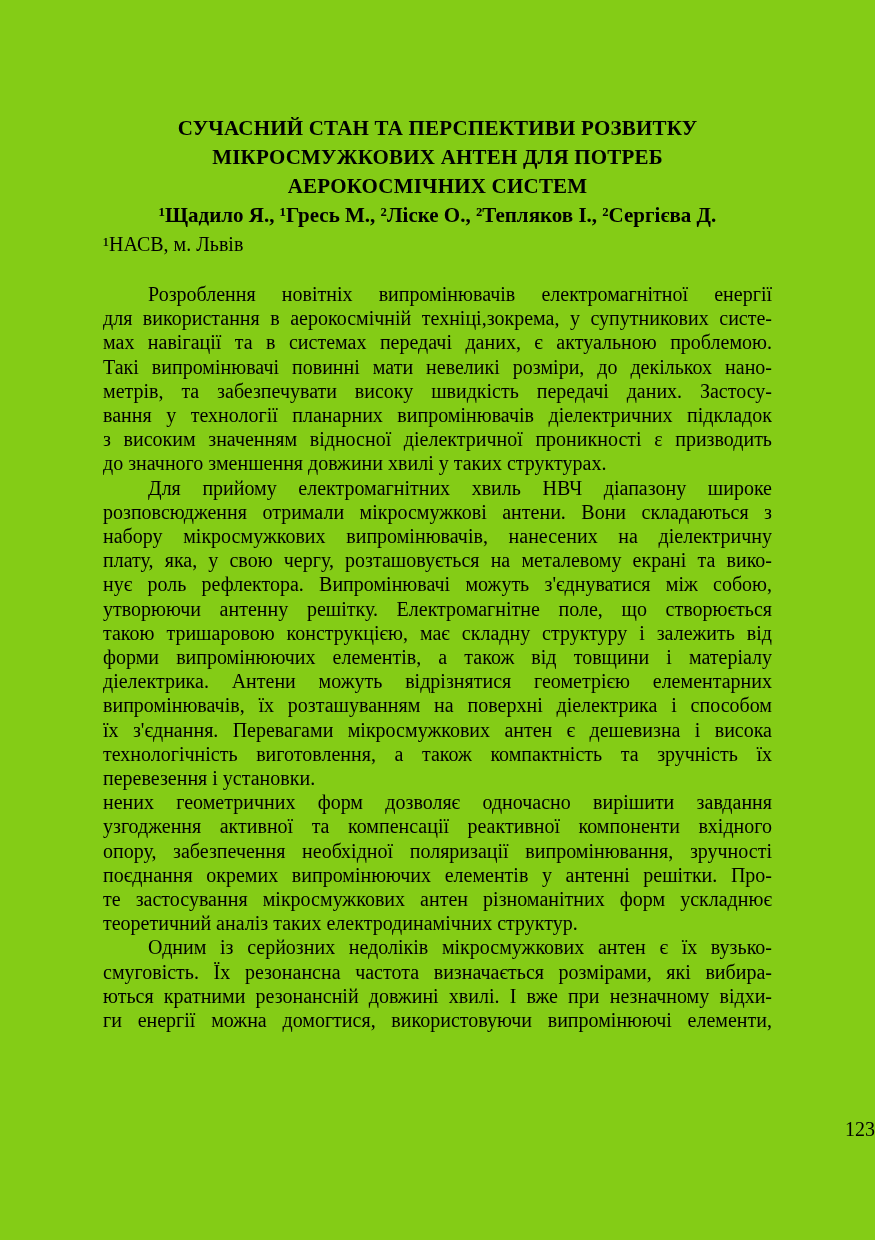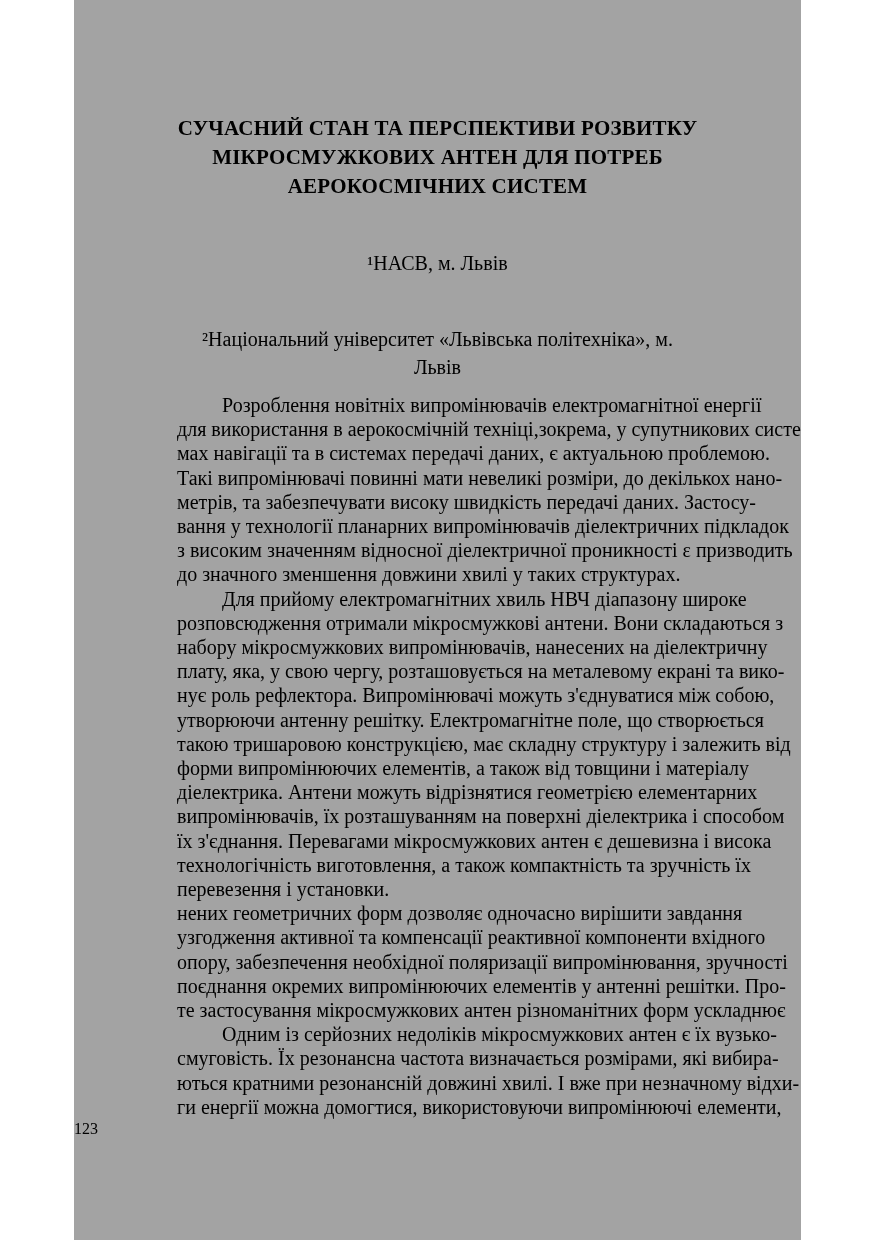--- a/index.html
+++ b/index.html
@@ -2,51 +2,50 @@
 <html><head>
 <meta charset="utf-8">
 <style>
   html, body {
     margin: 0;
     padding: 0;
     background: #ffffff;
   }
   .page {
     position: relative;
-    width: 727px;
+    width: 875px;
     height: 1240px;
     margin: 0 auto;
-    background: #a3a3a3;
+    background: #84cc16;
     color: #000000;
     font-family: "Liberation Serif", "DejaVu Serif", serif;
     box-sizing: border-box;
     padding: 114px 103px 0 103px;
     overflow: hidden;
   }
   .title-block {
     text-align: center;
     font-weight: bold;
     font-size: 21px;
     line-height: 29px;
     letter-spacing: 0.2px;
   }
   .authors-line {
     text-align: center;
     font-weight: bold;
     font-size: 21px;
     line-height: 29px;
   }
   .affiliation-line {
-    text-align: center;
+    text-align: left;
     font-size: 20px;
     line-height: 28px;
-    margin-top: 48px;
   }
   .document-body {
-    margin-top: 12px;
+    margin-top: 24px;
     font-size: 20px;
     line-height: 24.2px;
   }
   .paragraph {
     margin: 0;
   }
   .line {
     text-align: justify;
     text-align-last: justify;
     white-space: nowrap;
@@ -58,39 +57,39 @@
     text-align-last: left;
   }
   .line.last.justified {
     text-align-last: justify;
   }
   .page-number {
     position: absolute;
     left: 0;
     right: 0;
     top: 1116px;
-    text-align: left;
-    font-size: 16px;
+    text-align: right;
+    font-size: 20px;
     line-height: 26px;
   }
 </style>
 </head>
 <body>
 
 <div class="page">
 
   <div class="title-block">
     <div class="title-line">СУЧАСНИЙ СТАН ТА ПЕРСПЕКТИВИ РОЗВИТКУ</div>
     <div class="title-line">МІКРОСМУЖКОВИХ АНТЕН ДЛЯ ПОТРЕБ</div>
     <div class="title-line">АЕРОКОСМІЧНИХ СИСТЕМ</div>
   </div>
 
+  <div class="authors-line">¹Щадило Я., ¹Гресь М., ²Ліске О., ²Тепляков І., ²Сергієва Д.</div>
 
   <div class="affiliation-line">¹НАСВ, м. Львів</div>
-  <div class="affiliation-line">²Національний університет «Львівська політехніка», м. Львів</div>
 
   <div class="document-body">
       <div class="paragraph">
         <div class="line first">Розроблення новітніх випромінювачів електромагнітної енергії</div>
         <div class="line">для використання в аерокосмічній техніці,зокрема, у супутникових систе-</div>
         <div class="line">мах навігації та в системах передачі даних, є актуальною проблемою.</div>
         <div class="line">Такі випромінювачі повинні мати невеликі розміри, до декількох нано-</div>
         <div class="line">метрів, та забезпечувати високу швидкість передачі даних. Застосу-</div>
         <div class="line">вання у технології планарних випромінювачів діелектричних підкладок</div>
         <div class="line">з високим значенням відносної діелектричної проникності ε призводить</div>
@@ -110,20 +109,21 @@
         <div class="line">їх з'єднання. Перевагами мікросмужкових антен є дешевизна і висока</div>
         <div class="line">технологічність виготовлення, а також компактність та зручність їх</div>
         <div class="line last">перевезення і установки.</div>
       </div>
       <div class="paragraph">
         <div class="line">нених геометричних форм дозволяє одночасно вирішити завдання</div>
         <div class="line">узгодження активної та компенсації реактивної компоненти вхідного</div>
         <div class="line">опору, забезпечення необхідної поляризації випромінювання, зручності</div>
         <div class="line">поєднання окремих випромінюючих елементів у антенні решітки. Про-</div>
         <div class="line">те застосування мікросмужкових антен різноманітних форм ускладнює</div>
+        <div class="line last">теоретичний аналіз таких електродинамічних структур.</div>
       </div>
       <div class="paragraph">
         <div class="line first">Одним із серйозних недоліків мікросмужкових антен є їх вузько-</div>
         <div class="line">смуговість. Їх резонансна частота визначається розмірами, які вибира-</div>
         <div class="line">ються кратними резонансній довжині хвилі. І вже при незначному відхи-</div>
         <div class="line last justified">ги енергії можна домогтися, використовуючи випромінюючі елементи,</div>
       </div>
     </div>
 
   <div class="page-number">123</div>

